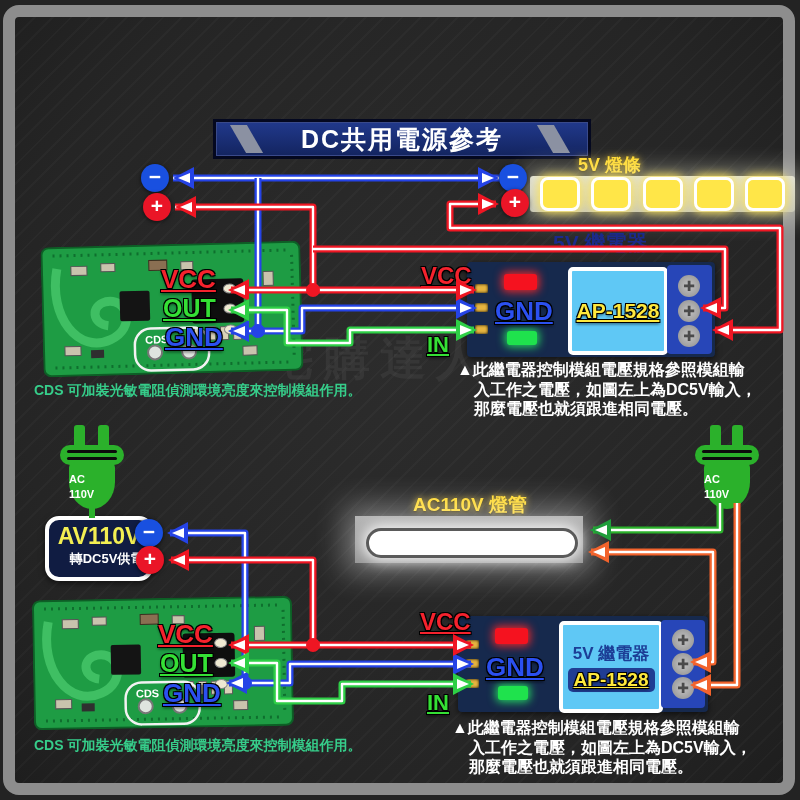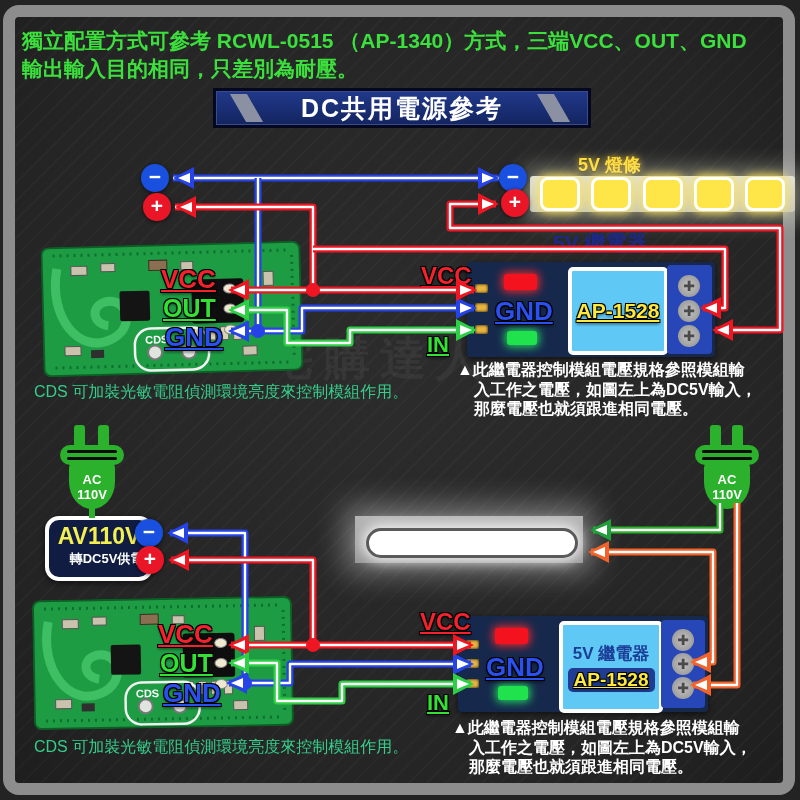--- a/index.html
+++ b/index.html
@@ -8,21 +8,21 @@
   .frame{position:absolute;left:3px;top:5px;right:5px;bottom:5px;border:12px solid #8d8d8d;
     border-radius:16px;
     background:
       repeating-linear-gradient(135deg, rgba(255,255,255,0.025) 0 2px, rgba(0,0,0,0) 2px 13px),
       radial-gradient(ellipse at 50% 45%, #2c2c2c 0%, #252525 70%, #1e1e1e 100%);}
   .abs{position:absolute;}
   .lbl{font-weight:bold;white-space:nowrap;}
   .outl{text-shadow:-1px -1px 0 #000,1px -1px 0 #000,-1px 1px 0 #000,1px 1px 0 #000,0 2px 3px rgba(0,0,0,.65);text-decoration:underline;}
   .toptext{left:22px;top:27px;width:762px;color:#3ce03c;font-size:21px;font-weight:bold;line-height:28px;}
   .banner{background:linear-gradient(#21398c,#13245f);border:3px solid #04081f;box-shadow:0 0 0 1px #3a4a8a inset;
-    color:#fff;font-size:25px;font-weight:bold;text-align:center;line-height:34px;letter-spacing:2px;overflow:hidden;}
+    color:#fff;font-size:25px;font-weight:bold;text-align:center;line-height:34px;letter-spacing:2px;overflow:hidden;margin-top:31px;}
   .banner::before,.banner::after{content:"";position:absolute;top:3px;bottom:3px;width:17px;background:#8b91a2;transform:skewX(30deg);}
   .banner::before{left:22px;} .banner::after{right:26px;}
   .pbox{background:#101c42;border:4px solid #fff;border-radius:14px;text-align:center;
     box-shadow:0 2px 6px rgba(0,0,0,.6);}
   .circ{width:28px;height:28px;border-radius:50%;color:#fff;font-weight:bold;font-size:21px;line-height:26px;
     text-align:center;box-shadow:0 1px 4px rgba(0,0,0,.6);}
   .circ.minus{background:#1950e0;} .circ.plus{background:#ea1527;}
   .strip{background:linear-gradient(#e2e2d4,#c9c9ba);border-radius:3px;display:flex;align-items:center;
     justify-content:space-between;padding:0 10px;box-shadow:0 0 22px 7px rgba(255,255,230,.40);}
   .cell{width:34px;height:28px;background:#ffe648;border:3px solid #fff;border-radius:8px;
@@ -31,50 +31,46 @@
   .board{background:#16294d;border-radius:4px;box-shadow:0 2px 6px rgba(0,0,0,.6);}
   .pad{position:absolute;width:13px;height:9px;background:#e6b43f;border-radius:2px;box-shadow:0 0 3px #000 inset;}
   .led{position:absolute;border-radius:3px;}
   .cube{position:absolute;background:#5fc8f5;border:4px solid #fff;border-radius:5px;display:flex;
     flex-direction:column;align-items:center;justify-content:center;gap:3px;}
   .term{position:absolute;background:#2746b8;border-radius:4px;}
   .screw{position:absolute;width:22px;height:22px;border-radius:50%;background:radial-gradient(#c4c4c4,#8e8e8e);
     color:#4a4a4a;font-size:14px;font-weight:bold;text-align:center;line-height:22px;}
   .note{color:#fff;font-size:16px;font-weight:bold;line-height:19.5px;width:336px;}
   .note div:not(:first-child){padding-left:17px;}
-  .cdsnote{color:#36cd8a;font-size:16px;font-weight:normal;}
+  .cdsnote{color:#36cd8a;font-size:14px;font-weight:bold;}
   .plug{width:64px;height:84px;}
   .prong{position:absolute;top:0;width:11px;height:22px;background:#2bb12b;border-radius:3px 3px 0 0;}
   .plugbar{position:absolute;left:0;top:20px;width:64px;height:20px;background:#2bb12b;border-radius:10px;}
   .plugbar::before,.plugbar::after{content:"";position:absolute;left:7px;right:7px;height:3px;background:#0c0c0c;border-radius:2px;}
   .plugbar::before{top:5px;} .plugbar::after{top:12px;}
   .plugdome{position:absolute;left:9px;top:37px;width:46px;height:47px;background:#2bb12b;
-    border-radius:6px 6px 52% 52%/6px 6px 60% 60%;color:#fff;font-weight:bold;font-size:13px;
-    text-align:center;padding-top:10px;box-sizing:border-box;line-height:15px;}
+    border-radius:6px 6px 52% 52%/6px 6px 60% 60%;color:#fff;font-weight:bold;font-size:11px;
+    text-align:left;padding-top:10px;box-sizing:border-box;line-height:15px;}
   .tube{background:linear-gradient(#b5b5b5,#979797);box-shadow:0 0 30px 10px rgba(255,255,255,.38);}
   .tubeinner{position:absolute;left:11px;top:12px;width:206px;height:24px;background:#fff;border:3px solid #5a5a5a;
     border-radius:15px;box-shadow:0 0 14px 3px rgba(255,255,255,.9);}
   .wm{color:rgba(110,110,110,.16);font-size:46px;font-weight:bold;letter-spacing:10px;}
   svg.wires{position:absolute;left:0;top:0;z-index:10;pointer-events:none;}
   .z11{z-index:11;} .z3{z-index:3;}
   .w{fill:none;stroke-width:7;stroke-linejoin:round;}
   .w5{fill:none;stroke-width:6;}
   .core{fill:none;stroke:#fff;stroke-width:2.4;stroke-linejoin:round;}
   .cb{stroke:#2543e6;} .cr{stroke:#ef1623;} .cg{stroke:#2ecf46;} .co{stroke:#f2632c;} .cgp{stroke:#2bb12b;}
 </style>
 </head>
 <body>
 
 <div class="stage">
   <div class="frame"></div>
 
-  <div class="abs toptext">
-    <div>獨立配置方式可參考 RCWL-0515 （AP-1340）方式，三端VCC、OUT、GND</div>
-    <div>輸出輸入目的相同，只差別為耐壓。</div>
-  </div>
 
   <div class="abs wm" style="left:268px;top:328px;">宅購達人</div>
 
   <div class="abs banner" style="left:213px;top:88px;width:372px;height:34px;">
     <span>DC共用電源參考</span>
   </div>
 
   <div class="abs circ minus z11" style="left:141px;top:164px;">−</div>
   <div class="abs circ plus z11" style="left:143px;top:193px;">+</div>
 
@@ -171,20 +167,21 @@
     </div>
   </div>
 
   <div class="abs pbox" style="left:45px;top:516px;width:100px;height:54px;padding-top:3px;">
     <div class="lbl" style="color:#f3ef52;font-size:23px;line-height:27px;">AV110V</div>
     <div class="lbl" style="color:#fff;font-size:13px;line-height:17px;margin-left:15px;">轉DC5V供電</div>
   </div>
   <div class="abs circ minus z11" style="left:135px;top:519px;">−</div>
   <div class="abs circ plus z11" style="left:136px;top:546px;">+</div>
 
+  <div class="abs ylabel" style="left:413px;top:492px;font-size:19px;">AC110V 燈管</div>
   <div class="abs tube" style="left:355px;top:516px;width:228px;height:47px;">
     <div class="tubeinner"></div>
   </div>
 
   <div class="abs" style="left:33px;top:598px;transform:rotate(-1deg);">
     <svg width="260" height="130">
       <rect x="1" y="1" width="258" height="128" rx="7" fill="#1e9c44" stroke="#0d5f26" stroke-width="2"></rect>
       <line x1="12" y1="9" x2="248" y2="9" stroke="#0f6f2e" stroke-width="3" stroke-dasharray="2 5"></line>
       <line x1="12" y1="121" x2="248" y2="121" stroke="#0f6f2e" stroke-width="3" stroke-dasharray="2 5"></line>
       <line x1="251" y1="14" x2="251" y2="116" stroke="#0f6f2e" stroke-width="3" stroke-dasharray="2 5"></line>

